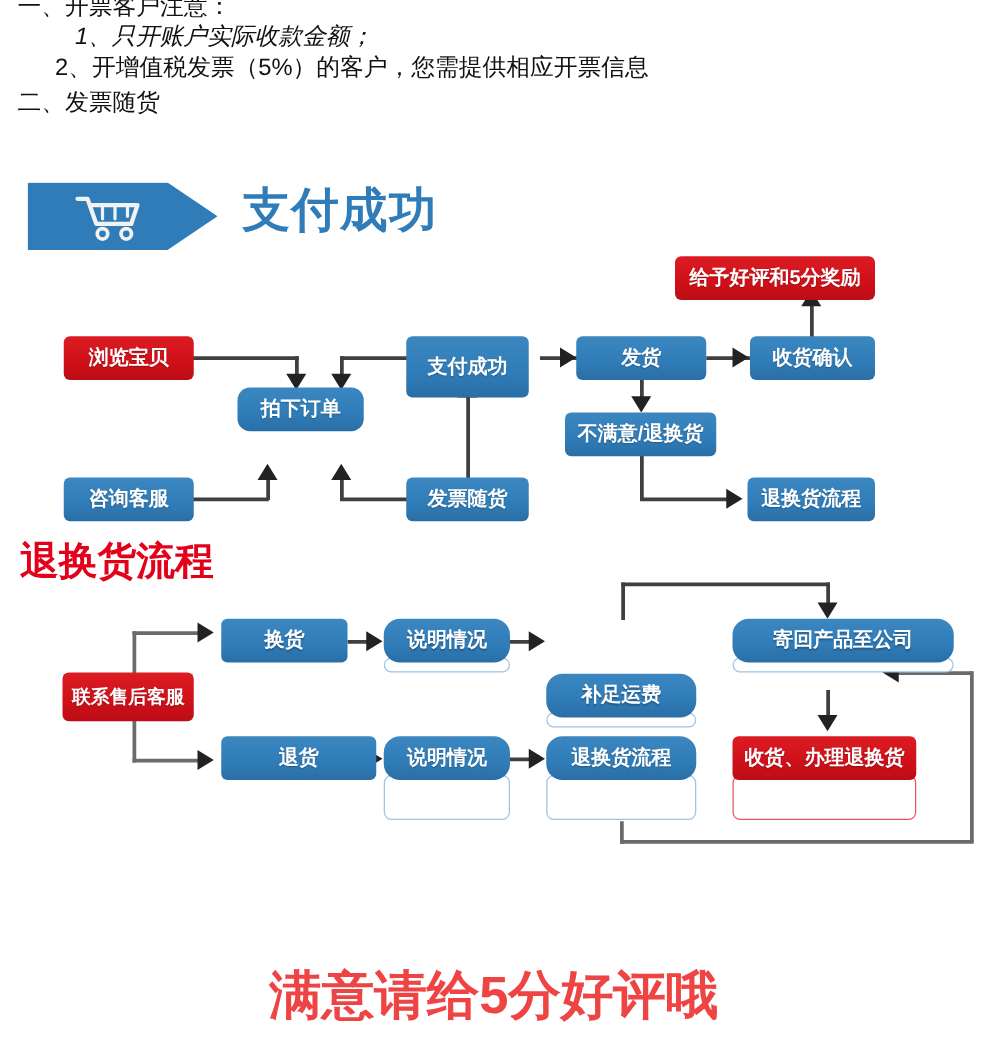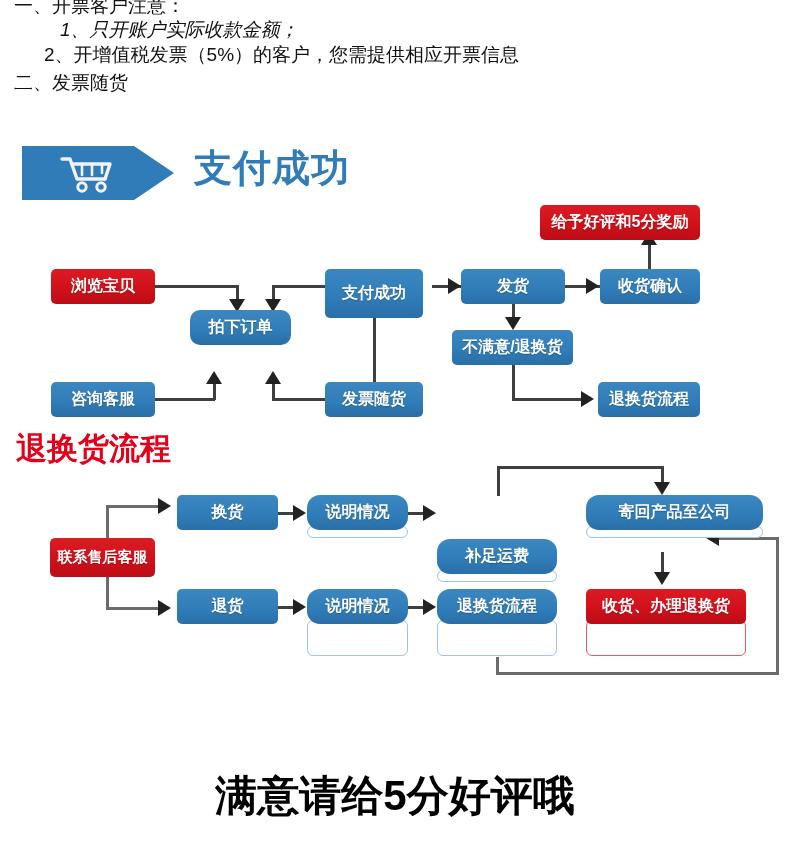--- a/index.html
+++ b/index.html
@@ -104,21 +104,21 @@
   .arw.left{border-top:8px solid transparent;border-bottom:8px solid transparent;border-right:13px solid #222;}
 
   
   .slogan1{
     position:absolute;left:0;top:700px;width:790px;text-align:center;
     font-size:30px;color:#ff0000;white-space:nowrap;
     font-family:"Liberation Sans","DejaVu Sans",sans-serif;
   }
   .slogan2{
     position:absolute;left:0;top:768px;width:790px;text-align:center;
-    font-size:42px;font-weight:bold;color:#000000;white-space:nowrap;
+    font-size:42px;font-weight:bold;color:#ef4444;white-space:nowrap;
     font-family:"Liberation Sans","DejaVu Sans",sans-serif;
   }
 </style>
 </head>
 <body>
 
 <div class="page">
 
   <div class="notice">
     <div class="ln ln0">一、开票客户注意：</div>
@@ -245,33 +245,33 @@
     <div class="cnode" style="left:437px;top:495px;width:120px;margin-top:44px;">
       <div class="hdr blue">补足运费</div>
       <div class="body" style="height:12px;"></div>
     </div>
 
     <div class="cnode" style="left:586px;top:495px;width:177px;">
       <div class="hdr blue">寄回产品至公司</div>
       <div class="body" style="height:12px;"></div>
     </div>
 
-    <div class="node blue grad" style="left:177px;top:589px;width:101px;height:35px;text-align:right;">退货</div>
+    <div class="node blue grad" style="left:177px;top:589px;width:124px;height:35px;text-align:right;">退货</div>
 
     <div class="cnode" style="left:307px;top:589px;width:101px;">
       <div class="hdr blue">说明情况</div>
       <div class="body" style="height:36px;"></div>
     </div>
 
     <div class="cnode" style="left:437px;top:589px;width:120px;">
       <div class="hdr blue">退换货流程</div>
       <div class="body" style="height:36px;"></div>
     </div>
 
-    <div class="cnode" style="left:586px;top:589px;width:160px;">
+    <div class="cnode" style="left:586px;top:589px;width:147px;">
       <div class="hdr red">收货、办理退换货</div>
       <div class="body redb" style="height:36px;"></div>
     </div>
   </div>
 
   <div class="slogan2">满意请给5分好评哦</div>
 
 </div>
 
 </body></html>

